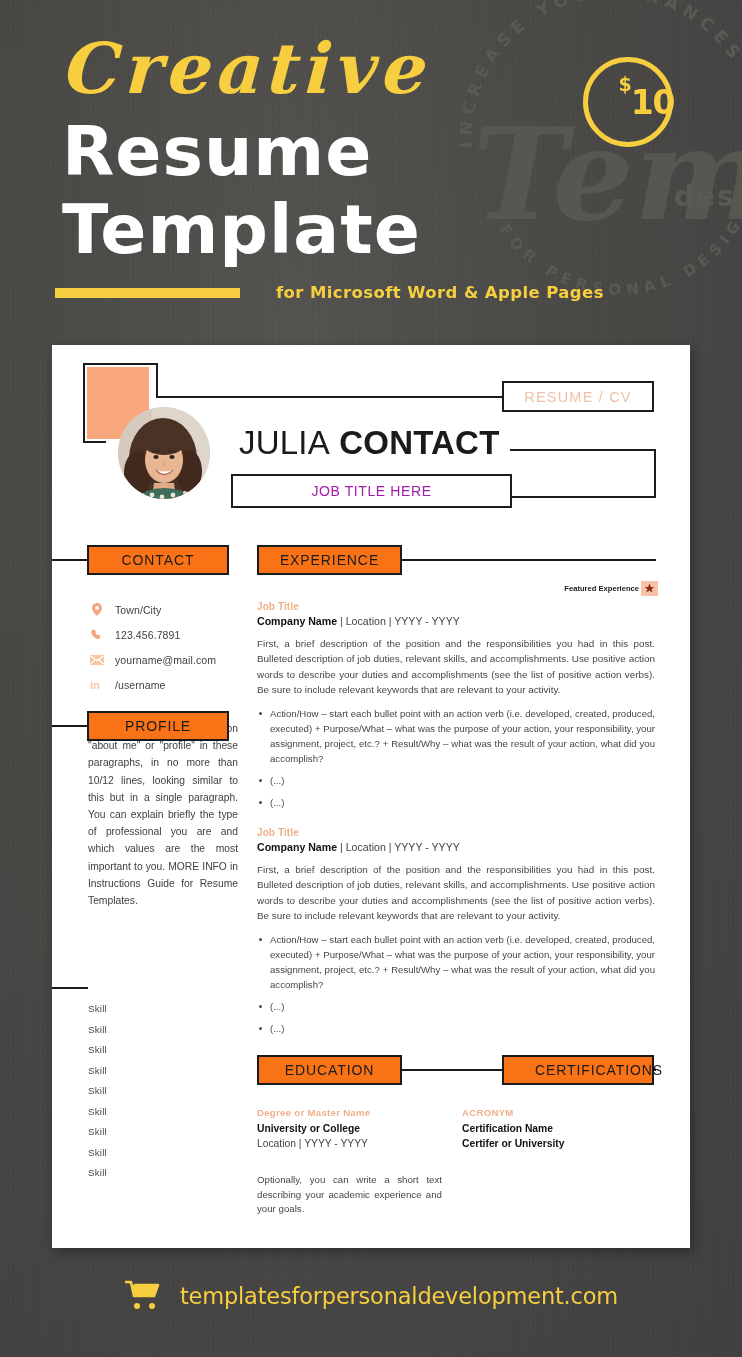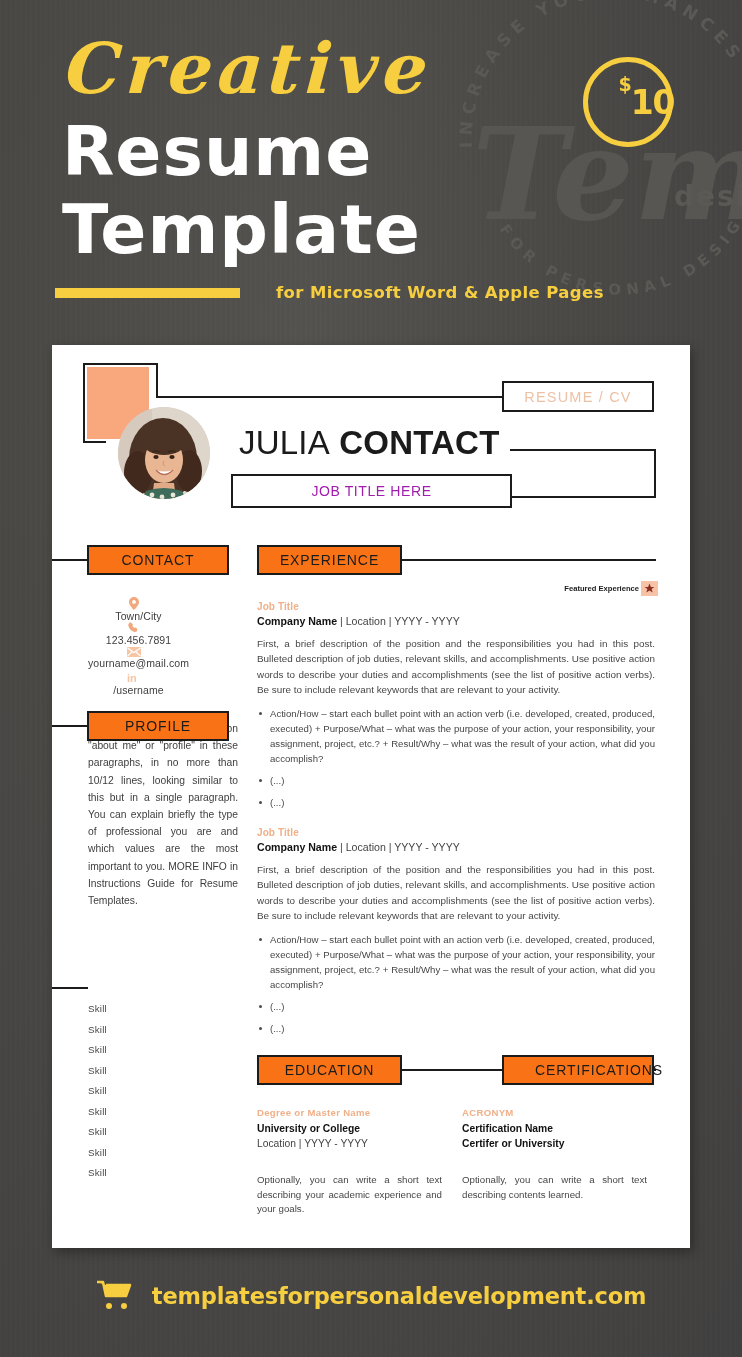--- a/index.html
+++ b/index.html
@@ -276,21 +276,20 @@
   
   .contact-list {
     position: absolute;
     left: 36px;
     top: 252px;
   }
   .contact-row {
     display: flex;
     align-items: center;
     height: 25px;
-    flex-direction: column;
   }
   .ci {
     width: 18px;
     display: flex;
     justify-content: center;
     align-items: center;
     margin-right: 9px;
     flex: none;
   }
   .ci svg { display: block; }
@@ -426,21 +425,21 @@
     width: 742px;
     display: flex;
     align-items: center;
     justify-content: center;
     gap: 16px;
   }
   .cart-icon { width: 40px; height: 32px; flex: none; }
   .cart-icon svg { display: block; }
   .footer-url {
     font-family: "DejaVu Sans", sans-serif;
-    font-weight: 700;
+    font-weight: 400;
     font-size: 22.5px;
     color: #f6ce3f;
     letter-spacing: -0.2px;
     white-space: nowrap;
   }
 </style>
 </head>
 <body>
 
 <div class="poster">
@@ -653,21 +652,20 @@
       <div class="edu-tag">Degree or Master Name</div>
       <div class="edu-strong">University or College</div>
       <div class="edu-sub">Location | YYYY - YYYY</div>
       <div class="edu-desc">Optionally, you can write a short text describing your academic experience and your goals.</div>
     </div>
 
     <div class="edu-col" style="left:410px; top:762px;">
       <div class="edu-tag">ACRONYM</div>
       <div class="edu-strong">Certification Name</div>
       <div class="edu-strong">Certifer or University</div>
-      <div class="edu-desc">Optionally, you can write a short text describing contents learned.</div>
     </div>
 
   </div>
 
   <div class="footer">
     <span class="cart-icon">
       <svg width="40" height="32" viewBox="0 0 40 32" xmlns="http://www.w3.org/2000/svg">
         <path d="M1 2 h6 l3 14 h20 l4 -11 h-24" fill="#f6ce3f" stroke="#f6ce3f" stroke-width="2.6" stroke-linejoin="round"></path>
         <circle cx="13" cy="26" r="3" fill="#f6ce3f"></circle>
         <circle cx="28" cy="26" r="3" fill="#f6ce3f"></circle>

